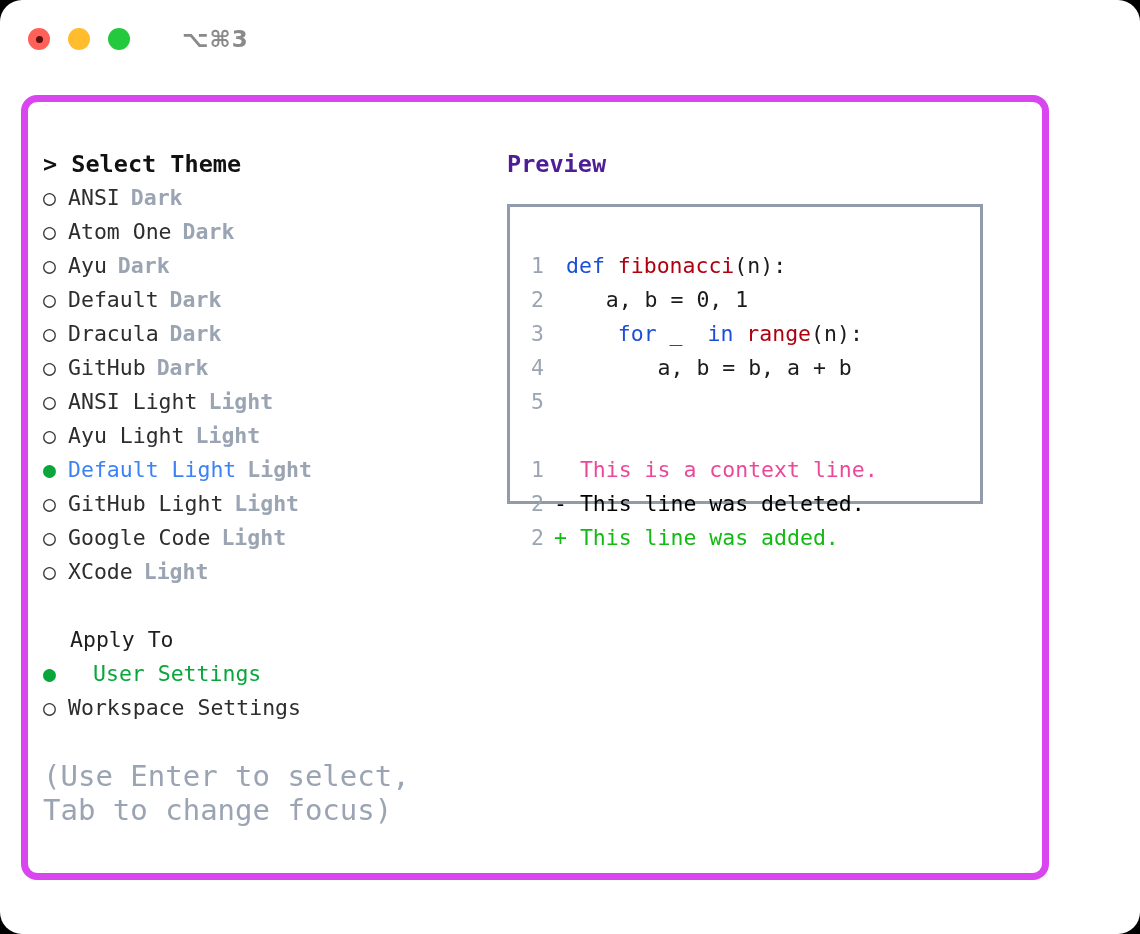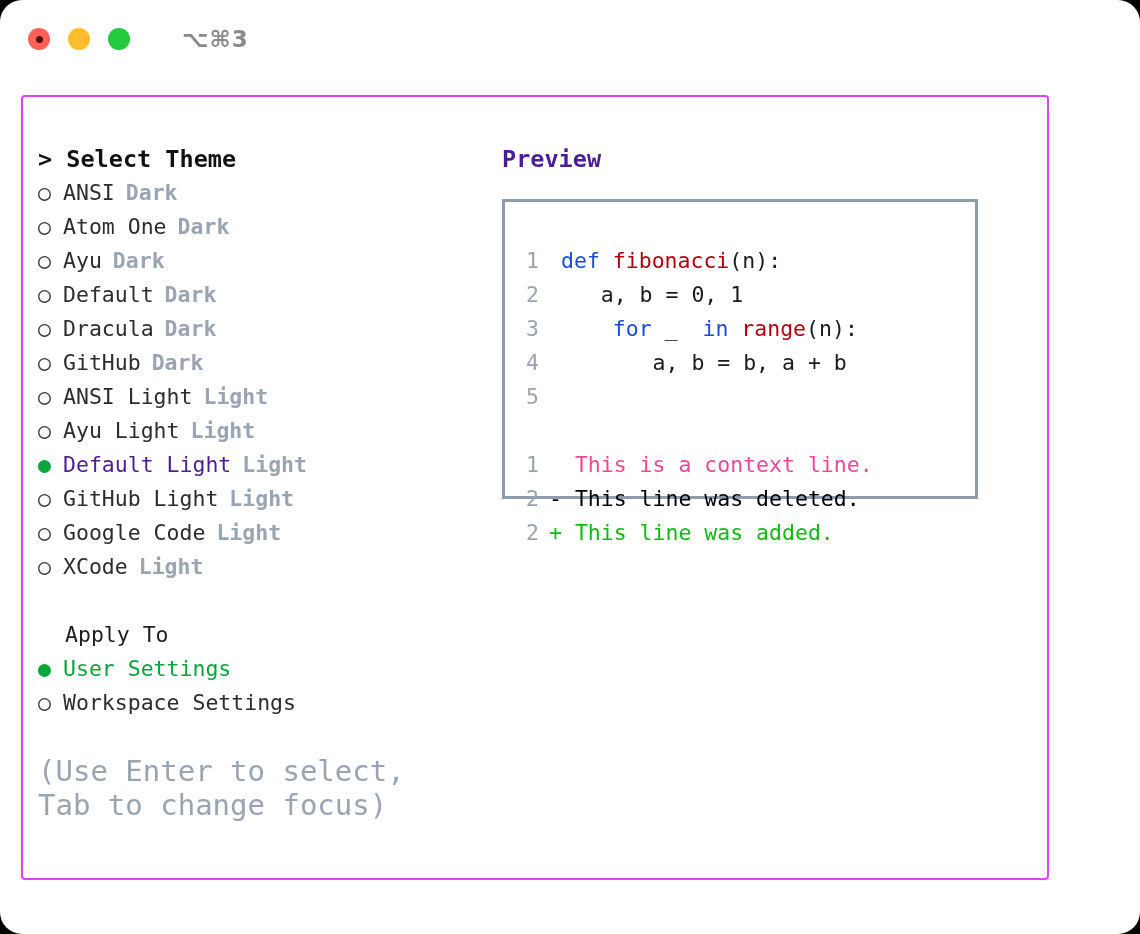--- a/index.html
+++ b/index.html
@@ -68,22 +68,22 @@
     letter-spacing: 1px;
   }
 
   
   #panel {
     position: absolute;
     left: 21px;
     top: 95px;
     width: 1028px;
     height: 785px;
-    border: 2px solid #d946ef;
-    border-radius: 4px;
+    border: 7px solid #d946ef;
+    border-radius: 16px;
     box-sizing: border-box;
     background: #ffffff;
   }
 
   
   #theme-column {
     position: absolute;
     left: 15px;
     top: 45px;
     width: 450px;
@@ -107,21 +107,21 @@
   }
   .marker {
     display: inline-block;
     width: 25px;
     flex: 0 0 25px;
     color: #3c3c3c;
     font-size: 21.5px;
   }
   .marker.selected { color: #0aa63c; }
   .theme-name { color: #2d2d2d; }
-  .theme-row.selected .theme-name { color: #4c1d95; }
+  .theme-row.selected .theme-name { color: #3b82f6; }
   .theme-tag {
     color: #9aa4b2;
     margin-left: 11px;
     font-weight: bold;
   }
   .theme-row.selected .theme-tag { color: #9aa4b2; }
 
   #apply-section { margin-top: 34px; }
   .apply-header {
     font-size: 21.5px;
@@ -131,21 +131,21 @@
     white-space: pre;
   }
   .apply-row {
     display: flex;
     align-items: baseline;
     line-height: 34px;
     font-size: 21.5px;
     white-space: pre;
   }
   .apply-row .apply-label { color: #2d2d2d; }
-  .apply-row.selected .apply-label { color: #0aa63c; }
+  .apply-row.selected .apply-label { color: #0aa63c; margin-left: 25px; }
 
   #hint {
     margin-top: 34px;
     font-size: 29px;
     line-height: 34px;
     color: #9aa4b2;
     width: 400px;
   }
 
   

